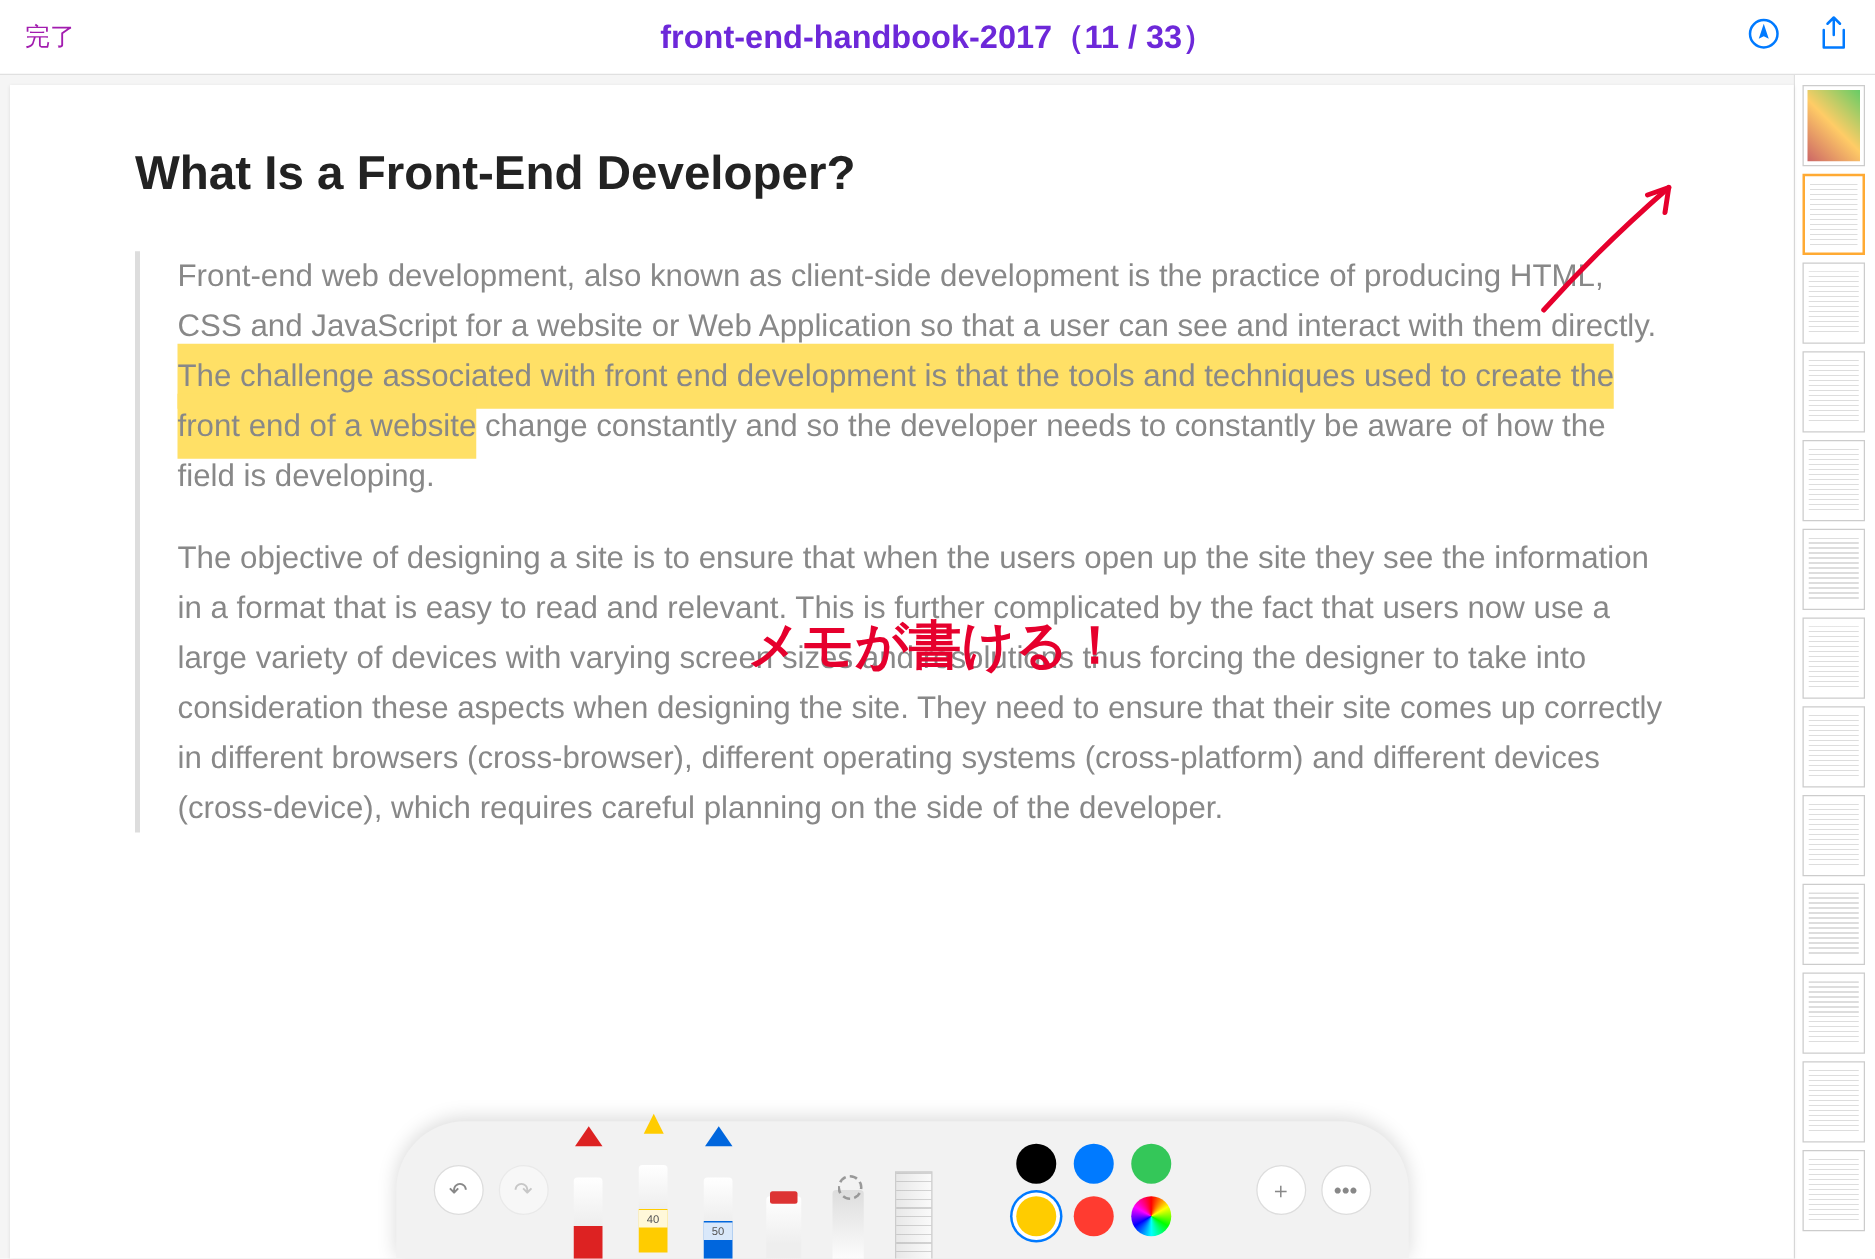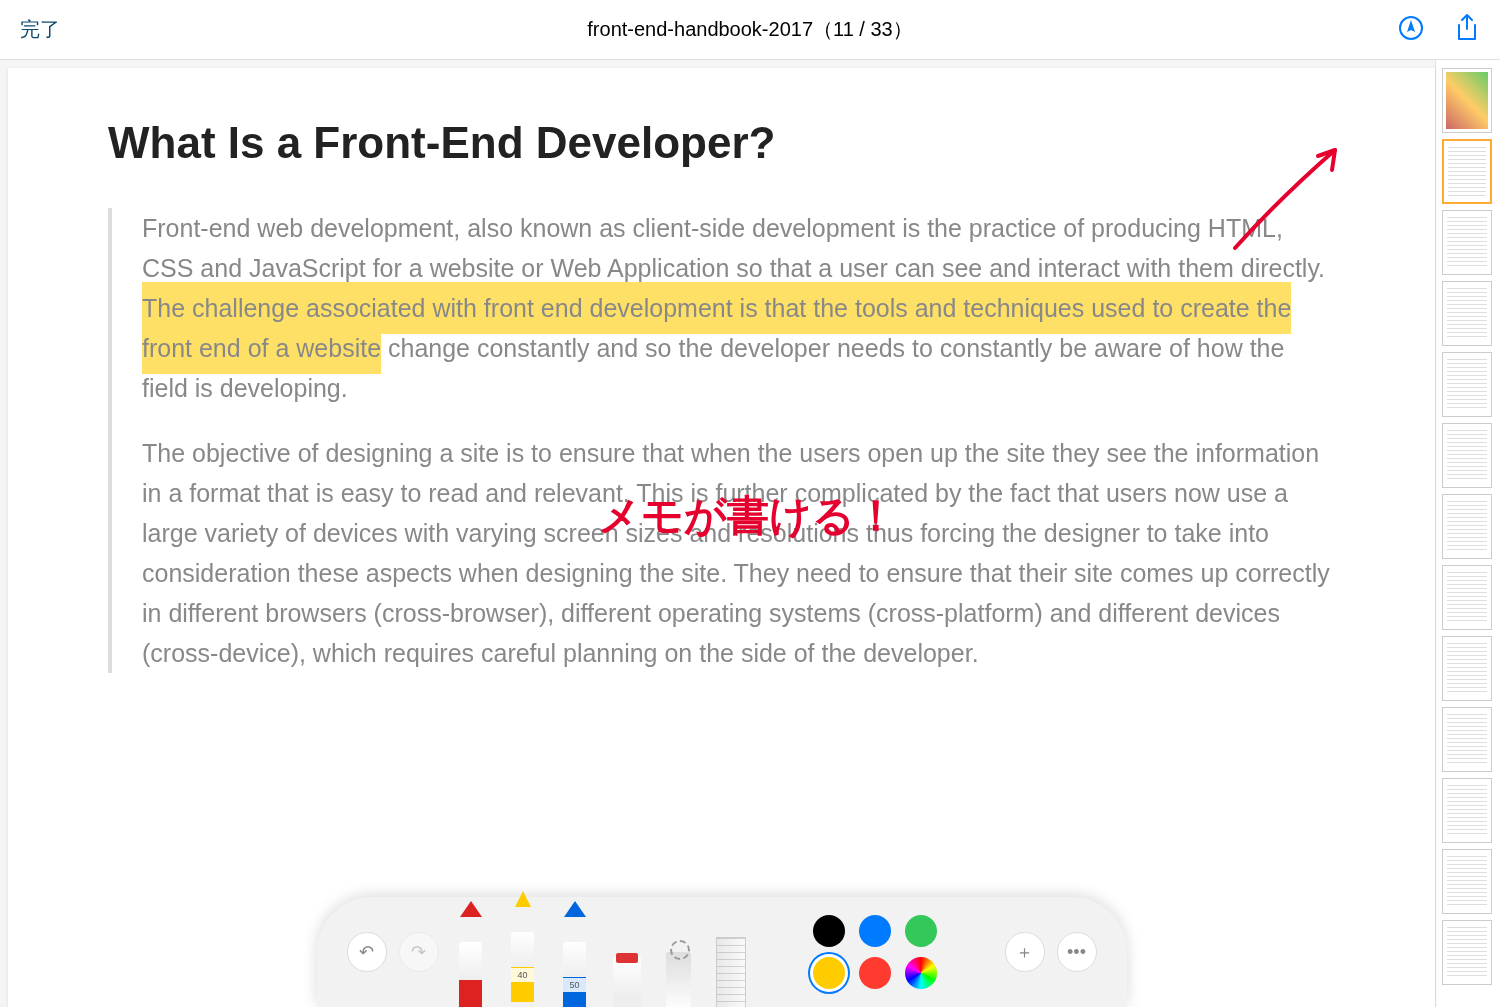--- a/index.html
+++ b/index.html
@@ -1,24 +1,24 @@
 <!DOCTYPE html>
 <html><head>
 <meta charset="utf-8">
 <style>
 *{margin:0;padding:0;box-sizing:border-box}
 body{font-family:-apple-system,BlinkMacSystemFont,"Helvetica Neue",sans-serif;background:#f5f5f5;width:1500px;height:1007px;overflow:hidden;position:relative}
 .topbar{height:60px;background:#fff;display:flex;align-items:center;padding:0 20px;border-bottom:1px solid #e0e0e0;position:relative}
-.done-btn{color:#0c4a6e;font-size:20px;cursor:pointer}
-.title{position:absolute;left:50%;transform:translateX(-50%);font-size:20px;font-weight:400;color:#000000}
+.done-btn{color:#a21caf;font-size:20px;cursor:pointer}
+.title{position:absolute;left:50%;transform:translateX(-50%);font-size:26px;font-weight:700;color:#6d28d9}
 .right-icons{position:absolute;right:20px;display:flex;gap:30px;align-items:center}
 .icon-btn{cursor:pointer;color:#007aff}
 .main{display:flex;height:calc(100% - 60px)}
 .page{flex:1;background:#fff;margin:8px 0 0 8px;padding:50px 100px;overflow:hidden;position:relative;box-shadow:0 1px 3px rgba(0,0,0,0.1)}
-.h1{font-size:44px;font-weight:700;color:#222;margin-bottom:40px}
+.h1{font-size:38px;font-weight:700;color:#222;margin-bottom:40px}
 .quote-block{border-left:4px solid #ddd;padding-left:30px;color:#888;font-size:25px;line-height:1.6}
 .quote-block p{margin-bottom:25px}
 .hl{background:#ffe066;color:#888;padding:12px 0}
 .link{color:#4a7bc8;font-style:italic}
 .h2cut{font-weight:700;color:#222;font-size:24px;margin-top:30px}
 .thumbs{width:65px;background:#fff;padding:8px 6px;overflow:hidden;border-left:1px solid #e0e0e0}
 .thumb{width:50px;height:65px;background:#fff;border:1px solid #ccc;margin-bottom:6px;position:relative;cursor:pointer}
 .thumb.sel{border:2px solid #fa3;}
 .thumb-inner{position:absolute;inset:3px;background:linear-gradient(#f0f0f0 0%,#fff 20%,#fff 100%)}
 .thumb-lines{position:absolute;inset:6px 4px;background:repeating-linear-gradient(#ddd 0,#ddd 1px,transparent 1px,transparent 4px)}

